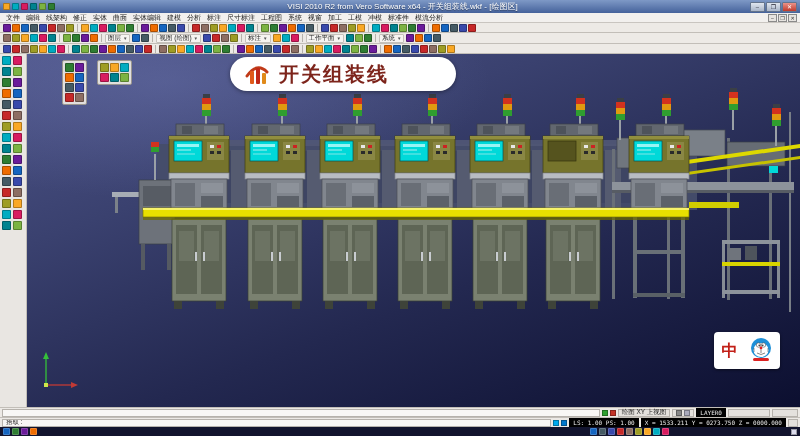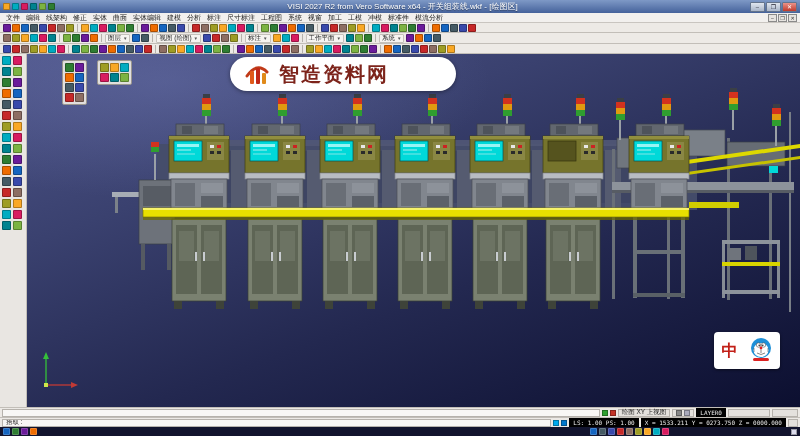--- a/index.html
+++ b/index.html
@@ -70,21 +70,21 @@
 
   <div class="titlebar">
     <div class="qa-icons" id="qa-icons">
         <span class="icon" style="background: rgb(249, 168, 37);"></span>
         <span class="icon" style="background: rgb(0, 172, 193);"></span>
         <span class="icon" style="background: rgb(216, 27, 96);"></span>
         <span class="icon" style="background: rgb(0, 131, 143);"></span>
         <span class="icon" style="background: rgb(124, 179, 66);"></span>
         <span class="icon" style="background: rgb(46, 125, 50);"></span>
       </div>
-    <div class="title">VISI 2027 R2 from Vero Software x64 - 开关组装线.wkf - [绘图区]</div>
+    <div class="title">VISI 2010 R2 from Vero Software x64 - 开关组装线.wkf - [绘图区]</div>
     <div class="win-controls">
       <div class="win-btn">–</div>
       <div class="win-btn">❐</div>
       <div class="win-btn close">✕</div>
     </div>
   </div>
 
   <div class="menubar">
     <div id="menu-items">
         <span class="menu-item">文件</span>
@@ -643,21 +643,21 @@
           <rect x="718" y="192" width="12" height="14" fill="#4e545c"></rect>
         </svg>
 
       <div class="watermark">
         <svg width="26" height="26" viewBox="0 0 26 26">
           <path d="M3 15 Q13 1 23 11" fill="none" stroke="#c03a18" stroke-width="3" stroke-linecap="round"></path>
           <rect x="6" y="10" width="4" height="13" rx="1" fill="#e05a1a"></rect>
           <rect x="12" y="7" width="4" height="16" rx="1" fill="#c02818"></rect>
           <rect x="18" y="12" width="4" height="11" rx="1" fill="#e08a1a"></rect>
         </svg>
-        <div class="watermark-text" id="wm-text" style="color: rgb(125, 36, 27);">智造资料网</div>
+        <div class="watermark-text" id="wm-text" style="color: rgb(125, 36, 27);">开关组装线</div>
       </div>
 
       <div class="badge">
         <div class="badge-cn">中</div>
         <svg width="24" height="27" viewBox="0 0 24 27">
           <circle cx="12" cy="11" r="10" fill="#1e90d8"></circle>
           <ellipse cx="12" cy="13" rx="7.5" ry="7" fill="#fff"></ellipse>
           <circle cx="9.5" cy="8" r="2.2" fill="#fff" stroke="#333" stroke-width=".5"></circle>
           <circle cx="14.5" cy="8" r="2.2" fill="#fff" stroke="#333" stroke-width=".5"></circle>
           <circle cx="10.2" cy="8.3" r=".8" fill="#222"></circle>

